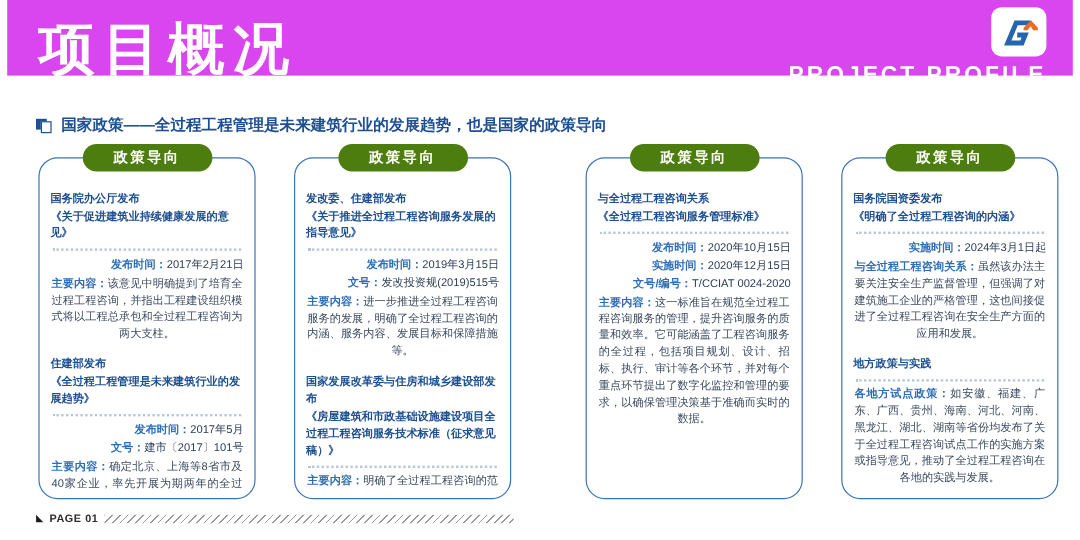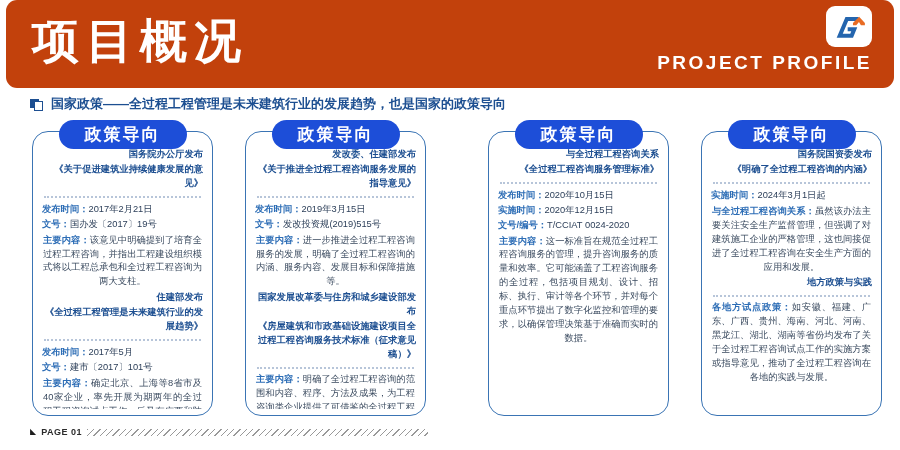--- a/index.html
+++ b/index.html
@@ -3,21 +3,21 @@
 <meta charset="utf-8">
 <style>
   html,body{margin:0;padding:0;}
   body{
     width:900px;height:450px;overflow:hidden;background:#ffffff;
     font-family:"Liberation Sans","DejaVu Sans",sans-serif;
   }
   .slide{position:relative;width:900px;height:450px;background:#fff;}
 
   
-  .banner{position:absolute;left:6px;right:6px;top:0;height:88px;background:#c2410c;border-radius:11px;}
+  .banner{position:absolute;left:6px;right:6px;top:0;height:63px;background:#d946ef;}
   .title-cn{
     position:absolute;left:26px;top:8px;margin:0;
     color:#fff;font-size:47px;font-weight:bold;letter-spacing:7px;line-height:1.4;
   }
   .banner-right{position:absolute;right:22px;top:6px;text-align:right;}
   .logo-box{
     width:46px;height:41px;background:#fff;border-radius:9px;
     margin-left:auto;display:flex;align-items:center;justify-content:center;
   }
   .title-en{margin-top:5px;color:#fff;font-size:19px;font-weight:bold;letter-spacing:2.5px;}
@@ -35,30 +35,30 @@
   .cards-row{position:absolute;left:32px;top:131px;display:flex;}
   .card{
     position:relative;width:181px;height:285px;box-sizing:border-box;
     border:1.6px solid #3a74b4;border-radius:16px;background:#fff;
     padding:15px 9px 6px;overflow:hidden;
   }
   .card + .card{margin-left:32px;}
   .card.gap-lg{margin-left:62px;}
   .pill{
     position:absolute;top:-1px;left:50%;transform:translateX(-50%);
-    background:#1d4ed8;color:#fff;font-size:17px;font-weight:bold;letter-spacing:2px;
+    background:#4d7c0f;color:#fff;font-size:12px;font-weight:bold;letter-spacing:2px;
     padding:3px 26px;border-radius:999px;white-space:nowrap;
   }
   .card{overflow:visible;}
   .pill{top:-12px;}
   .card-body{height:100%;overflow:hidden;font-size:9.3px;line-height:1.5;color:#3a4a5f;}
-  .block-heading{color:#1d4f91;font-weight:bold;text-align:right;margin:1px 0 3px;}
+  .block-heading{color:#1d4f91;font-weight:bold;text-align:left;margin:12px 0 3px;}
   .block-heading div{margin:1px 0;}
   .dotted-divider{border-top:2px dotted #b7c5d9;margin:5px 2px 4px;}
-  .kv-block{text-align:left;margin:2px 0;}
+  .kv-block{text-align:right;margin:2px 0;}
   .kv-row{line-height:1.6;color:#2b3e58;}
   .kv-label{color:#2e6eb6;font-weight:bold;}
   .para{margin:2px 1px;text-align:justify;text-align-last:center;color:#3a4a5f;}
   .para-label{color:#2e6eb6;font-weight:bold;}
 
   
   .footer{
     position:absolute;left:30px;right:20px;bottom:12px;height:12px;
     display:flex;align-items:center;font-size:9px;font-weight:bold;color:#2b2b2b;
   }
@@ -101,21 +101,20 @@
       <div class="card">
         <div class="pill">政策导向</div>
         <div class="card-body">
           <div class="block-heading">
             <div>国务院办公厅发布</div>
             <div>《关于促进建筑业持续健康发展的意见》</div>
           </div>
           <div class="dotted-divider"></div>
           <div class="kv-block">
             <div class="kv-row"><span class="kv-label">发布时间：</span><span class="kv-value">2017年2月21日</span></div>
-            <div class="kv-row"><span class="kv-label">文号：</span><span class="kv-value">国办发〔2017〕19号</span></div>
           </div>
           <div class="para"><span class="para-label">主要内容：</span><span>该意见中明确提到了培育全过程工程咨询，并指出工程建设组织模式将以工程总承包和全过程工程咨询为两大支柱。</span></div>
           <div class="block-heading">
             <div>住建部发布</div>
             <div>《全过程工程管理是未来建筑行业的发展趋势》</div>
           </div>
           <div class="dotted-divider"></div>
           <div class="kv-block">
             <div class="kv-row"><span class="kv-label">发布时间：</span><span class="kv-value">2017年5月</span></div>
             <div class="kv-row"><span class="kv-label">文号：</span><span class="kv-value">建市〔2017〕101号</span></div>

